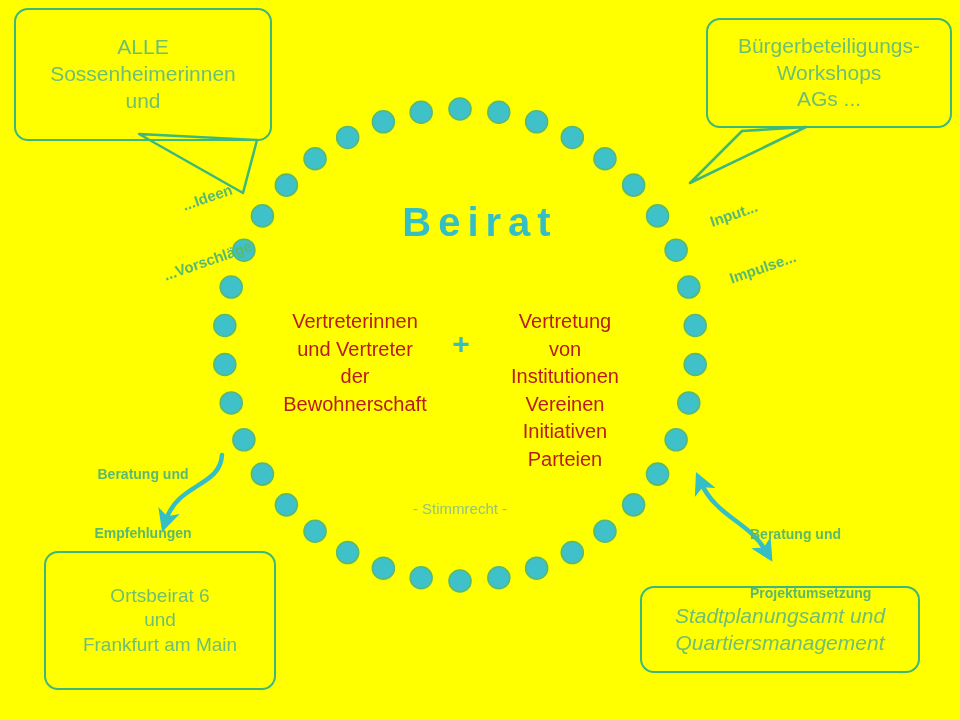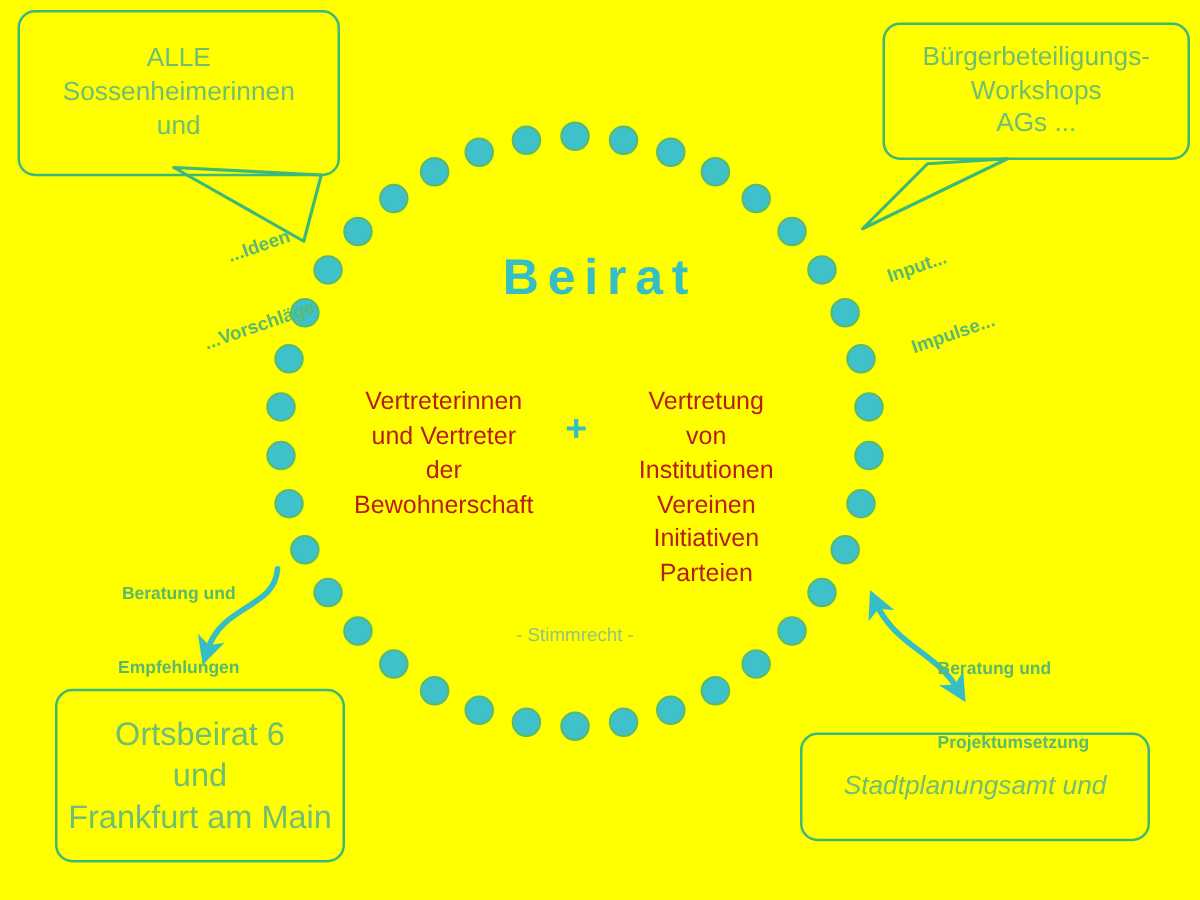--- a/index.html
+++ b/index.html
@@ -46,21 +46,21 @@
     font-size: 21px;
   }
   #callout-workshops {
     left: 706px; top: 18px;
     width: 246px; height: 110px;
     font-size: 21px;
   }
   #callout-ortsbeirat {
     left: 44px; top: 551px;
     width: 232px; height: 139px;
-    font-size: 26px;
+    font-size: 19px;
     align-items: center;
   }
   #callout-stadtplanung {
     left: 640px; top: 586px;
     width: 280px; height: 87px;
     font-size: 21px;
     font-style: italic;
   }
 
   
@@ -219,20 +219,21 @@
   </div>
 
   <div class="callout" id="callout-ortsbeirat">
     <span class="line">Ortsbeirat 6</span>
     <span class="line">und</span>
     <span class="line">Frankfurt am Main</span>
   </div>
 
   <div class="callout" id="callout-stadtplanung">
     <span class="line">Stadtplanungsamt und</span>
+    <span class="line">Quartiersmanagement</span>
   </div>
 
   <div class="rot-label" id="label-ideen">
     <div>...Ideen</div>
     <div>...Vorschläge</div>
   </div>
 
   <div class="rot-label" id="label-input">
     <div>Input...</div>
     <div>Impulse...</div>

